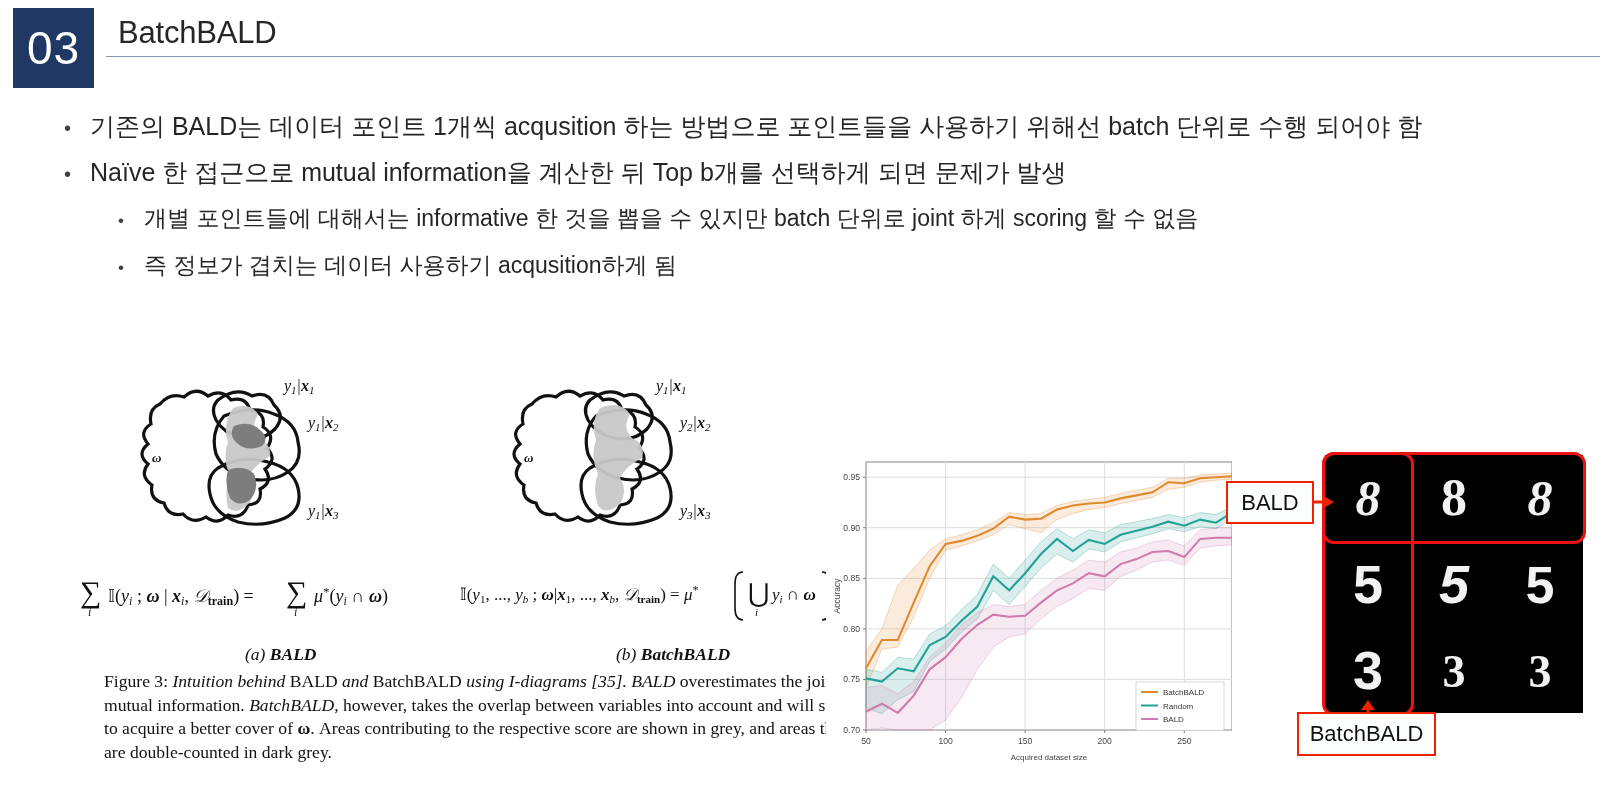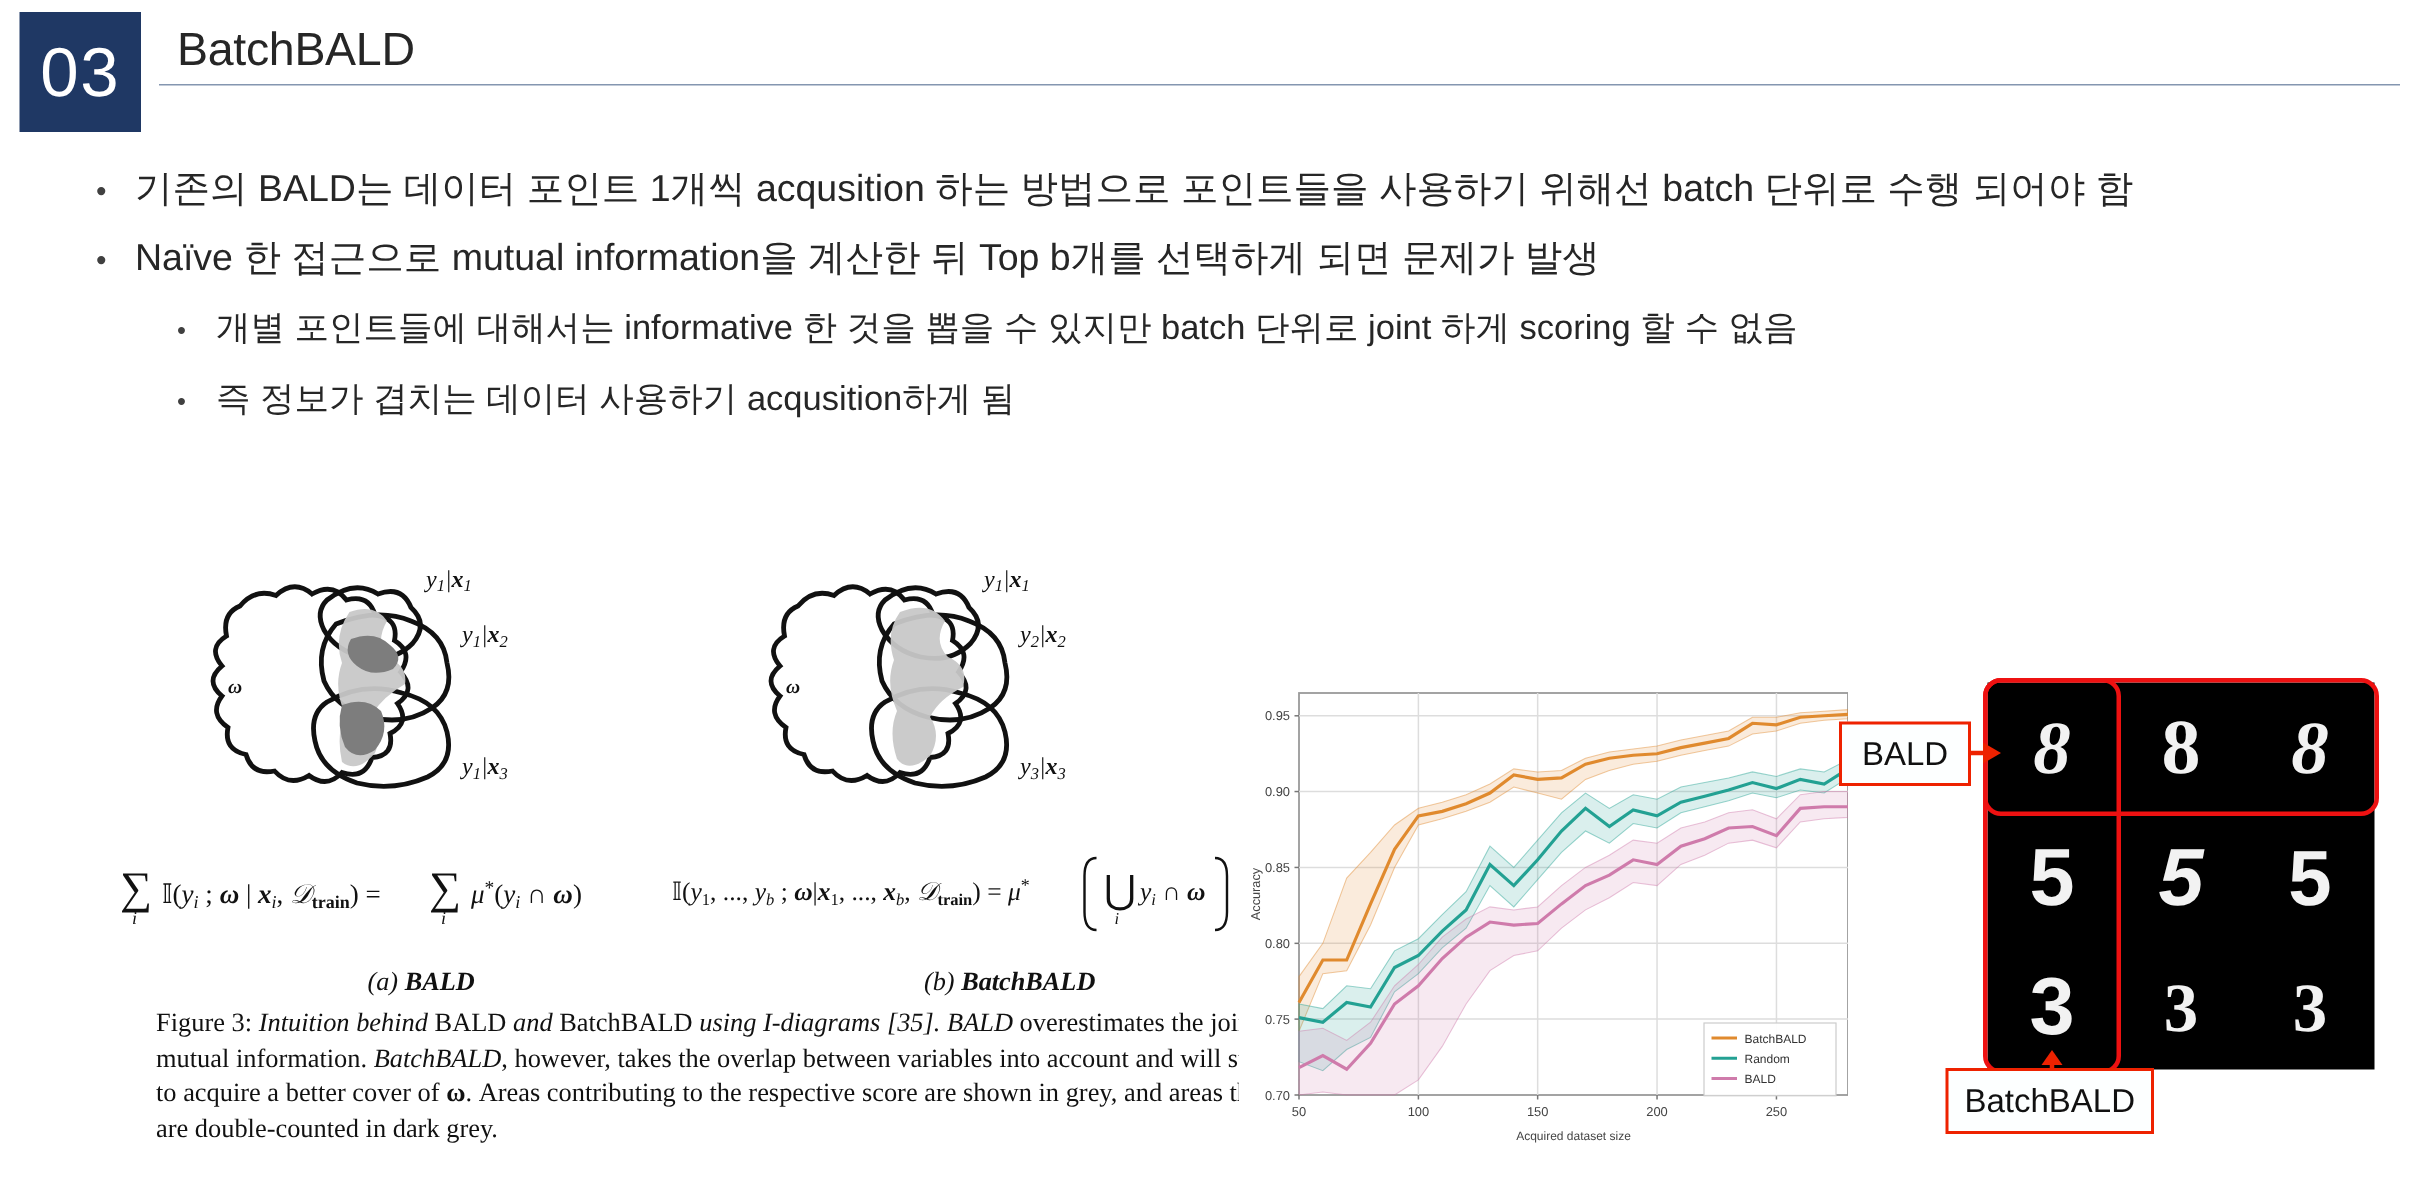--- a/index.html
+++ b/index.html
@@ -50,21 +50,21 @@
   
   #paper-figure {
     position: absolute; left: 60px; top: 372px;
     width: 762px; height: 400px;
   }
   .venn-wrap { position: absolute; top: 0; width: 340px; height: 180px; }
   #venn-bald  { left: 40px; }
   #venn-batch { left: 412px; }
   .eq { position: absolute; font-family: "Liberation Serif", serif; color: #111; }
   #eq-bald  { left: 8px;  top: 196px; }
-  #eq-batch { left: 388px; top: 190px; }
+  #eq-batch { left: 400px; top: 190px; }
 
   .subcap {
     position: absolute; top: 272px;
     font-family: "Liberation Serif", serif;
     font-size: 17.5px; color: #111; font-style: italic;
   }
   #subcap-a { left: 185px; }
   #subcap-b { left: 556px; }
 
   #figure-caption {

